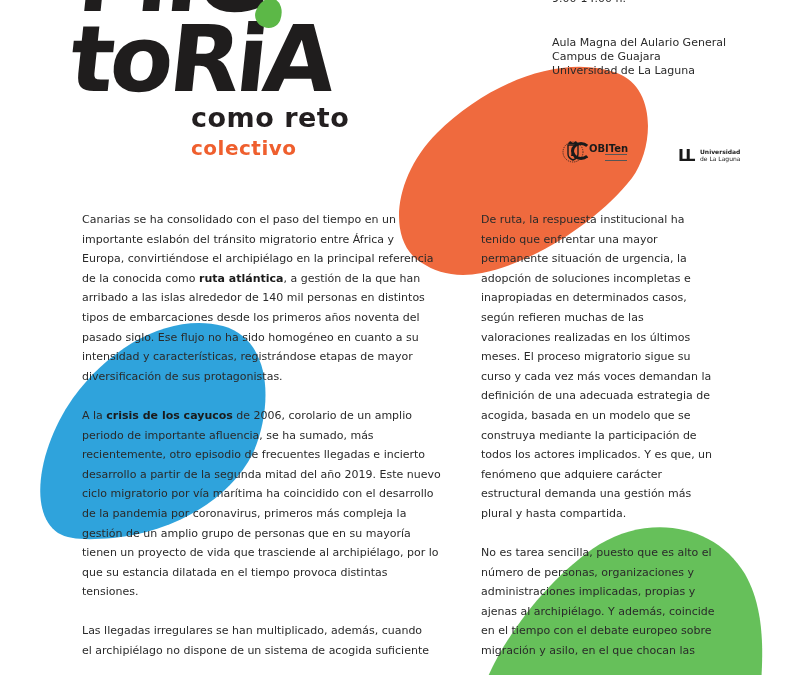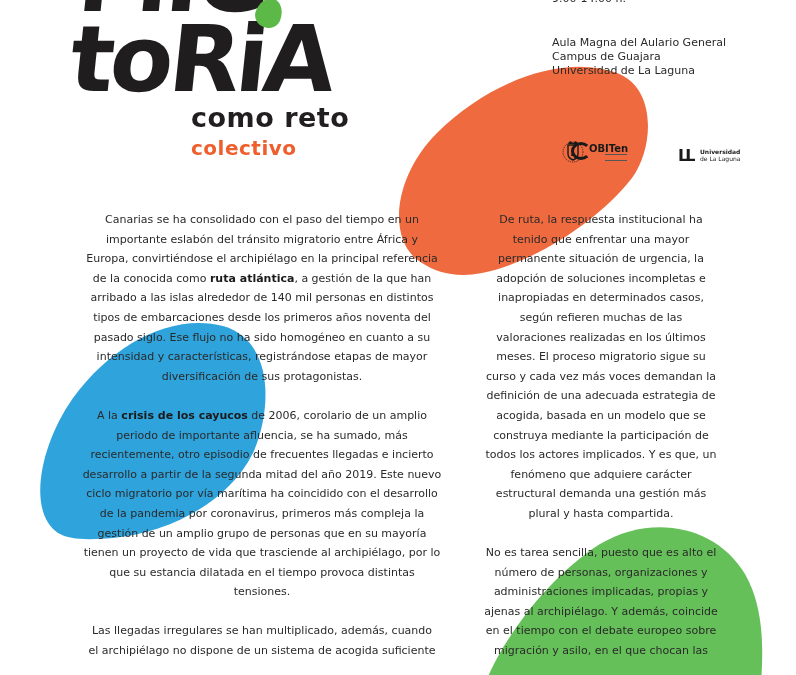--- a/index.html
+++ b/index.html
@@ -33,21 +33,21 @@
   .obiten { left: 571px; width: 56px; height: 26px; }
   .ull { left: 678px; width: 70px; height: 26px; }
   .ull .mark { position: absolute; left: 0; top: 10px; font-weight: bold; font-size: 16px; line-height: 16px; color: #1a1a1a; letter-spacing: -3px; }
   .ull .t1 { position: absolute; left: 22px; top: 10px; font-size: 6px; font-weight: bold; line-height: 7px; white-space: nowrap; color: #1a1a1a; }
   .ull .t2 { position: absolute; left: 22px; top: 17px; font-size: 6px; line-height: 7px; white-space: nowrap; color: #1a1a1a; }
   .obiten .o { position: absolute; left: 0; top: 4px; width: 20px; height: 18px; border: 3px solid #1a1a1a; border-radius: 50%; border-right-color: transparent; box-sizing: border-box; }
   .obiten .name { position: absolute; left: 18px; top: 6px; font-weight: bold; font-size: 10px; line-height: 10px; color: #1a1a1a; }
   .obiten .tiny { position: absolute; left: 34px; top: 16px; width: 22px; height: 5px; border-top: 1px solid #555; border-bottom: 1px solid #555; }
 
   .col { position: absolute; z-index: 2; font-size: 11px; line-height: 19.6px; color: #2a2a2a; }
-  .col p { margin: 0 0 19.6px 0; text-align: center; }
+  .col p { margin: 0 0 19.6px 0; }
   .col .line { white-space: nowrap; display: block; }
   .col b { font-weight: bold; color: #1a1a1a; }
   .col-left { left: 82px; top: 210px; width: 360px; }
   .col-right { left: 481px; top: 210px; width: 240px; }
 </style>
 </head>
 <body>
 
 <svg class="blob" style="left:392px;top:58px" width="260" height="222" viewBox="0 0 260 222">
   <path d="M 30 205 C -5 185, 0 120, 45 75 C 95 25, 170 -5, 225 15 C 265 30, 262 90, 240 120 C 205 165, 140 205, 90 215 C 65 220, 45 215, 30 205 Z" fill="#ef6a3e"></path>

